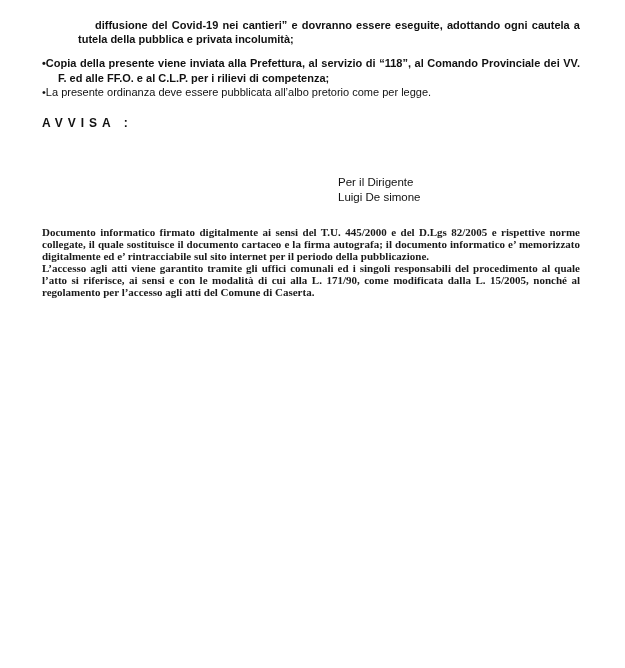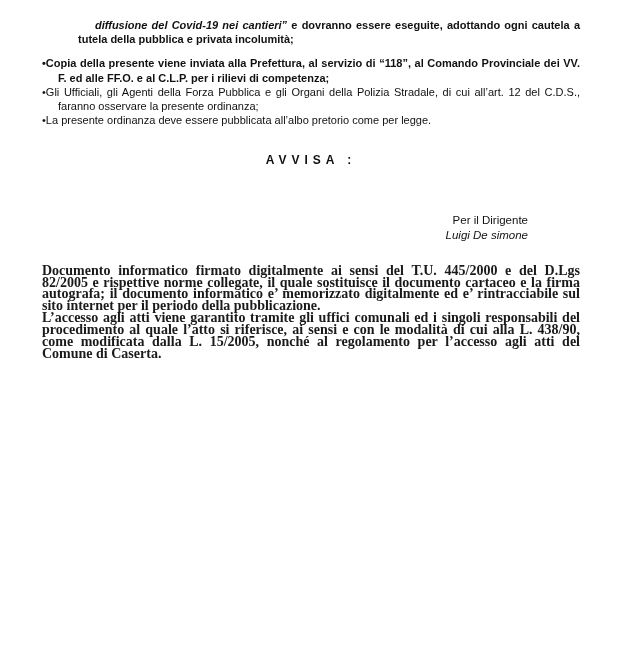--- a/index.html
+++ b/index.html
@@ -16,89 +16,85 @@
     padding: 18px 45px 0 42px;
     overflow: hidden;
   }
   .intro {
     margin-left: 36px;
     text-indent: 17px;
     text-align: justify;
     font-weight: bold;
   }
   .intro .quoted {
-    font-style: italic;
   }
   .bullet-list {
     margin-top: 10px;
   }
   .bullet {
     padding-left: 16px;
     text-indent: -16px;
     text-align: justify;
   }
   .bullet.bold { font-weight: bold; }
   .bullet .marker { display: inline; }
   .notice-heading {
-    margin-top: 26px;
-    text-align: center;
+    margin-top: 17px;
+    text-align: left;
     font-weight: bold;
     font-size: 12px;
     letter-spacing: 5px;
   }
   .appeal {
     margin-top: 15px;
     text-align: justify;
   }
   .signature {
     margin-top: 45px;
     margin-left: 296px;
     width: 190px;
-    text-align: right;
+    text-align: left;
     font-size: 11.5px;
     line-height: 15px;
   }
-  .signature .name { font-style: italic; }
+  .signature .name { }
   .legal-footer {
     margin-top: 22px;
     font-family: "Liberation Serif", serif;
     font-weight: bold;
-    font-size: 14px;
+    font-size: 11px;
     line-height: 11.9px;
     text-align: justify;
     color: #1a1a1a;
   }
 </style>
 </head>
 <body>
 
 <div class="page">
 
   <div class="intro">
     <span class="quoted">diffusione del Covid-19 nei cantieri”</span><span> e dovranno essere eseguite, adottando ogni cautela a tutela della pubblica e privata incolumità;</span>
   </div>
 
   <div class="bullet-list">
     <div class="bullet bold">
       <span class="marker">•</span><span>Copia della presente viene inviata alla Prefettura, al servizio di “118”, al Comando Provinciale dei VV. F. ed alle FF.O.  e al C.L.P. per i rilievi di competenza;</span>
     </div>
     <div class="bullet">
-      <span class="marker">•</span><span>Gli Ufficiali, gli Agenti della Forza Pubblica e gli Organi della Polizia Stradale, di cui all’art. 12 del C.D.S., faranno osservare la presente ordinanza;</span>
-    </div>
-    <div class="bullet">
       <span class="marker">•</span><span>La presente ordinanza deve essere pubblicata all’albo pretorio come per legge.</span>
     </div>
   </div>
 
   <div class="notice-heading">AVVISA :</div>
 
 
   <div class="signature">
     <div class="role">Per il Dirigente</div>
     <div class="name">Luigi De simone</div>
   </div>
 
   <div class="legal-footer">
     <p>Documento informatico firmato digitalmente ai sensi del T.U. 445/2000 e del D.Lgs 82/2005 e rispettive norme collegate, il quale sostituisce il documento cartaceo e la firma autografa; il documento informatico e’ memorizzato digitalmente ed e’ rintracciabile sul sito internet per il periodo della pubblicazione.</p>
-    <p>L’accesso agli atti viene garantito tramite gli uffici comunali ed i singoli responsabili del procedimento al quale l’atto si riferisce, ai sensi e con le modalità di cui alla L. 438/90, come modificata dalla L. 15/2005, nonché al regolamento per l’accesso agli atti del Comune di  Caserta.</p>
+    <p>L’accesso agli atti viene garantito tramite gli uffici comunali ed i singoli responsabili del procedimento al quale l’atto si riferisce, ai sensi e con le modalità di cui alla L. 171/90, come modificata dalla L. 15/2005, nonché al regolamento per l’accesso agli atti del Comune di  Caserta.</p>
   </div>
 
 </div>
 
 </body></html>

